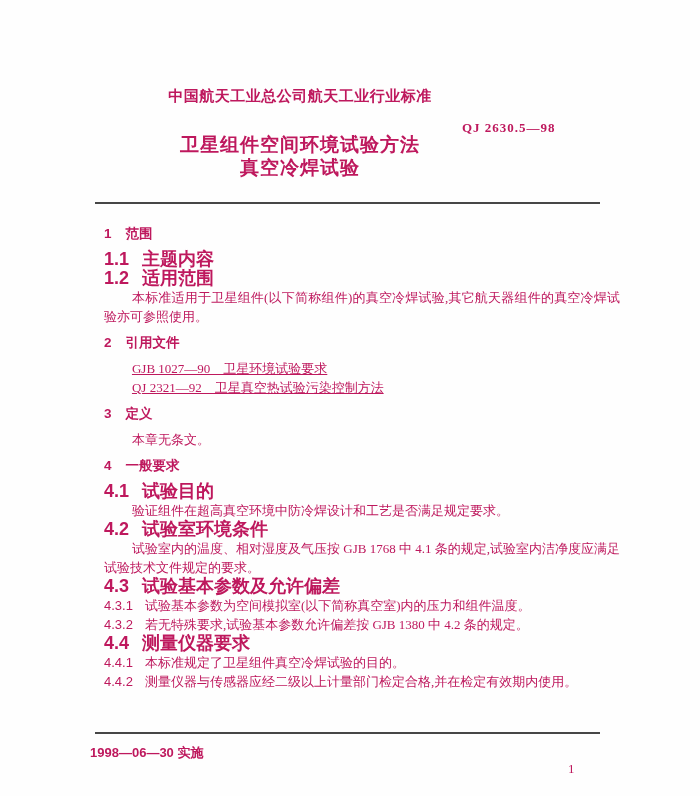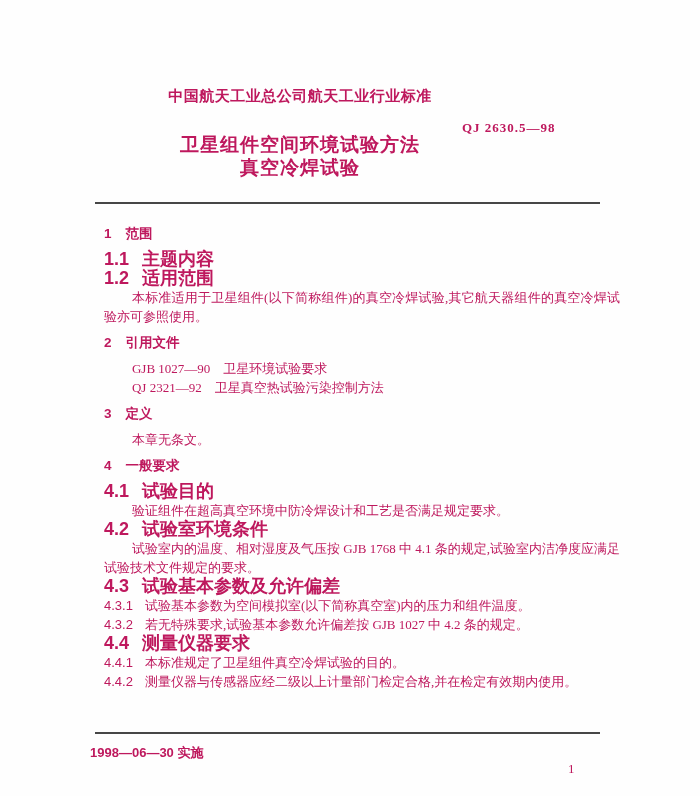--- a/index.html
+++ b/index.html
@@ -83,20 +83,21 @@
     font-size: 18px;
   }
   .section .num { margin-right: 13px; }
   .para {
     text-indent: 2.15em;
     text-align: justify;
   }
   .ref {
     padding-left: 2.15em;
     white-space: nowrap;
+    text-decoration: underline;
   }
   .clause { text-align: justify; }
   .clause .cnum {
     font-family: "Liberation Sans", "DejaVu Sans", sans-serif;
     font-weight: normal;
     margin-right: 12px;
   }
   
   .footer-row {
     position: absolute;
@@ -179,21 +180,21 @@
 
     <div class="block section">
       <span class="num">4.3</span><span>试验基本参数及允许偏差</span>
     </div>
 
     <div class="block clause">
       <span class="cnum">4.3.1</span><span>试验基本参数为空间模拟室(以下简称真空室)内的压力和组件温度。</span>
     </div>
 
     <div class="block clause">
-      <span class="cnum">4.3.2</span><span>若无特殊要求,试验基本参数允许偏差按 GJB 1027 中 4.2 条的规定。</span>
+      <span class="cnum">4.3.2</span><span>若无特殊要求,试验基本参数允许偏差按 GJB 1380 中 4.2 条的规定。</span>
     </div>
 
     <div class="block section">
       <span class="num">4.4</span><span>测量仪器要求</span>
     </div>
 
     <div class="block clause">
       <span class="cnum">4.4.1</span><span>本标准规定了卫星组件真空冷焊试验的目的。</span>
     </div>
 

